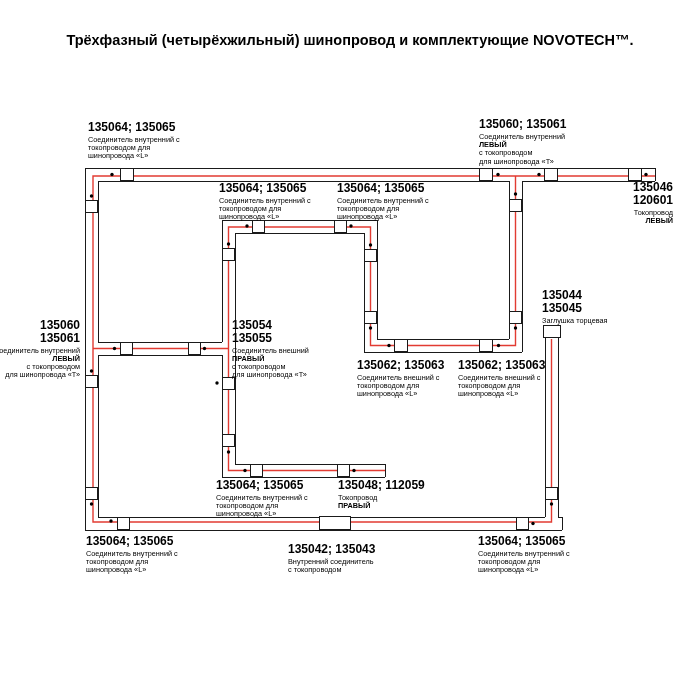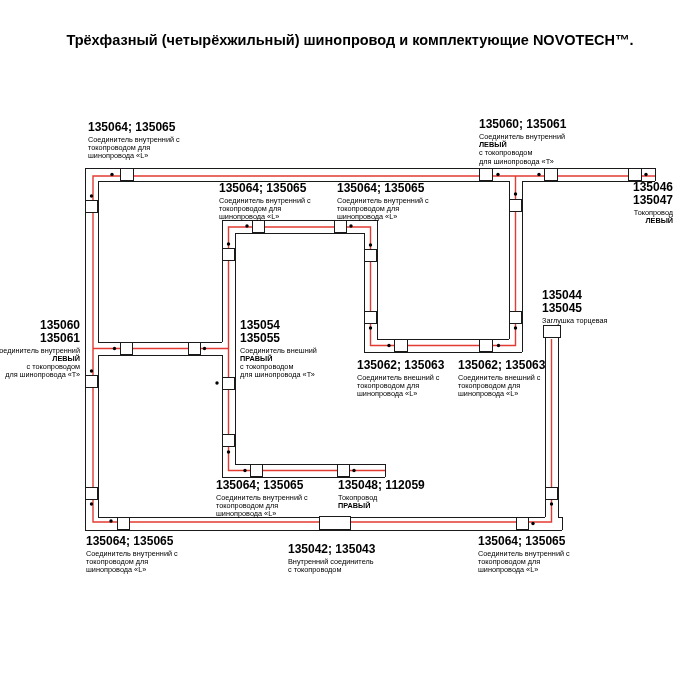--- a/index.html
+++ b/index.html
@@ -129,38 +129,38 @@
       </div>
       <div class="plabel" style="left: 479px; top: 118px;">
         <div class="code">135060; 135061</div>
         <div class="desc">Соединитель внутренний</div>
         <div class="desc b">ЛЕВЫЙ</div>
         <div class="desc">с токопроводом</div>
         <div class="desc">для шинопровода «Т»</div>
       </div>
       <div class="plabel" style="left: 633px; top: 181px; text-align: right;">
         <div class="code">135046</div>
-        <div class="code">135047</div>
+        <div class="code">120601</div>
         <div class="desc">Токопровод</div>
         <div class="desc b">ЛЕВЫЙ</div>
       </div>
       <div class="plabel" style="left: 542px; top: 289px;">
         <div class="code">135044</div>
         <div class="code">135045</div>
         <div class="desc">Заглушка торцевая</div>
       </div>
       <div class="plabel right" style="right: 620px; top: 319px;">
         <div class="code">135060</div>
         <div class="code">135061</div>
         <div class="desc">Соединитель внутренний</div>
         <div class="desc b">ЛЕВЫЙ</div>
         <div class="desc">с токопроводом</div>
         <div class="desc">для шинопровода «Т»</div>
       </div>
-      <div class="plabel" style="left: 240px; top: 319px;">
+      <div class="plabel" style="left: 232px; top: 319px;">
         <div class="code">135054</div>
         <div class="code">135055</div>
         <div class="desc">Соединитель внешний</div>
         <div class="desc b">ПРАВЫЙ</div>
         <div class="desc">с токопроводом</div>
         <div class="desc">для шинопровода «Т»</div>
       </div>
       <div class="plabel" style="left: 357px; top: 359px;">
         <div class="code">135062; 135063</div>
         <div class="desc">Соединитель внешний с</div>

